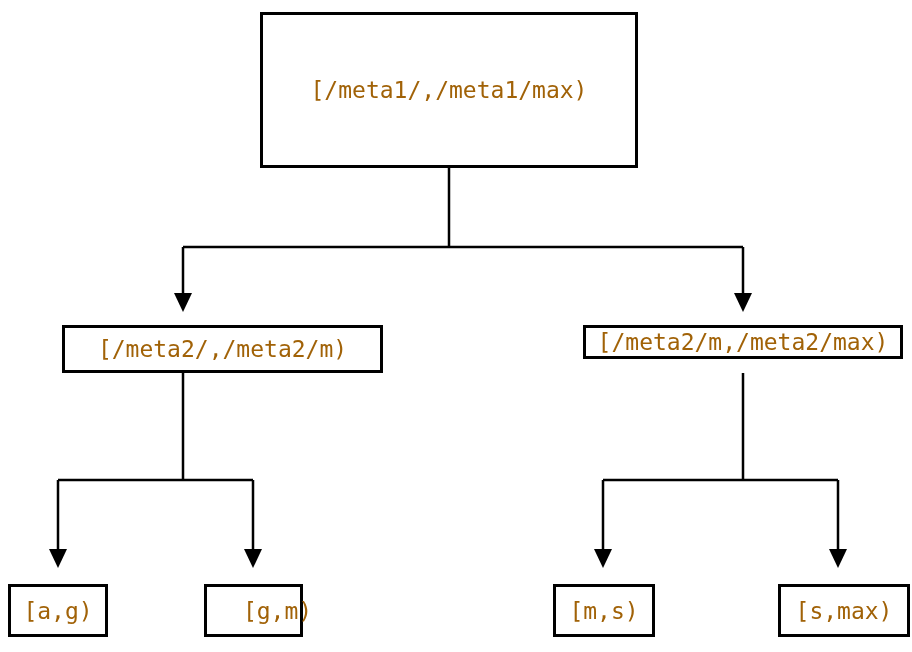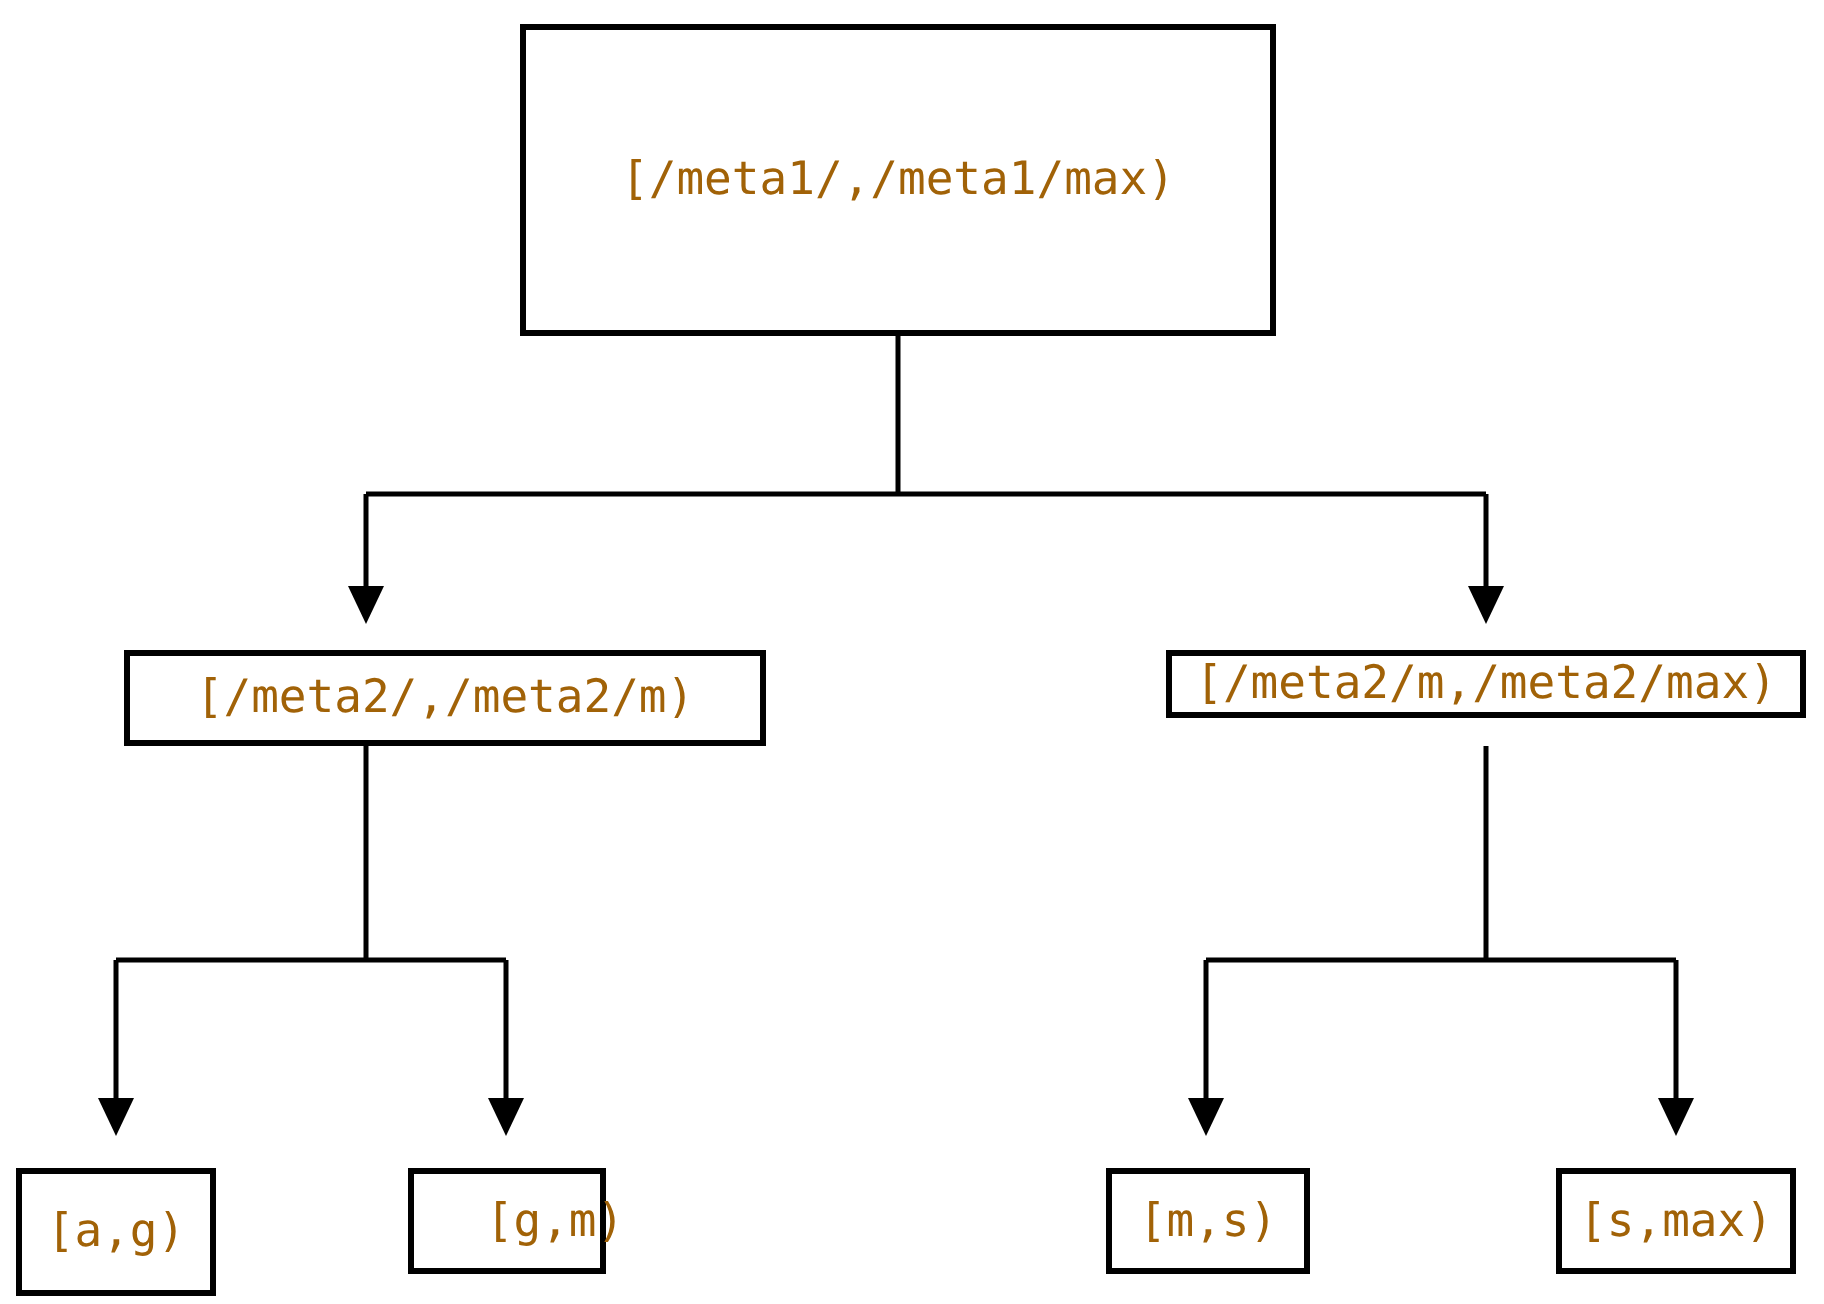--- a/index.html
+++ b/index.html
@@ -24,24 +24,24 @@
     align-items: center;
     justify-content: center;
     color: #a16207;
     font-size: 23px;
     font-family: "DejaVu Sans Mono", "Liberation Mono", monospace;
     white-space: nowrap;
   }
   .node-root  { left: 260px; top: 12px;  width: 378px; height: 156px; }
   .node-left  { left: 22px;  top: 325px; width: 321px; height: 48px; margin-left: 40px; }
   .node-right { left: 583px; top: 325px; width: 320px; height: 34px; }
-  .node-ag    { left: 8px;   top: 584px; width: 100px; height: 64px; }
+  .node-ag    { left: 8px;   top: 584px; width: 100px; height: 53px; }
   .node-gm    { left: 204px; top: 584px; width: 99px;  height: 53px; padding-left: 48px; }
   .node-ms    { left: 553px; top: 584px; width: 102px; height: 53px; }
-  .node-smax  { left: 778px; top: 584px; width: 120px; height: 53px; }
+  .node-smax  { left: 778px; top: 584px; width: 132px; height: 53px; }
   svg.connectors {
     position: absolute;
     left: 0;
     top: 0;
     width: 912px;
     height: 652px;
     pointer-events: none;
   }
   svg.connectors path {
     stroke: #000000;

